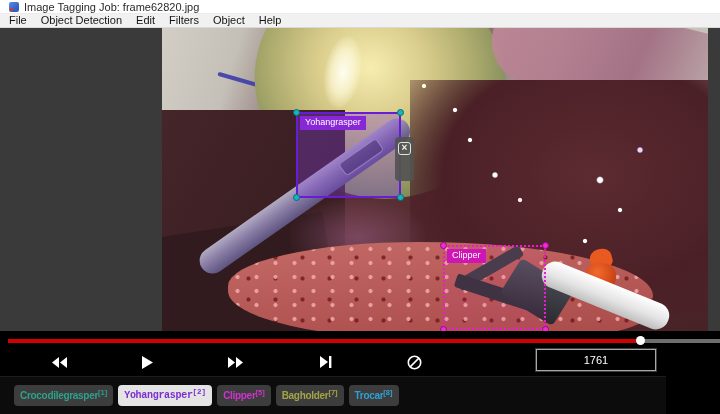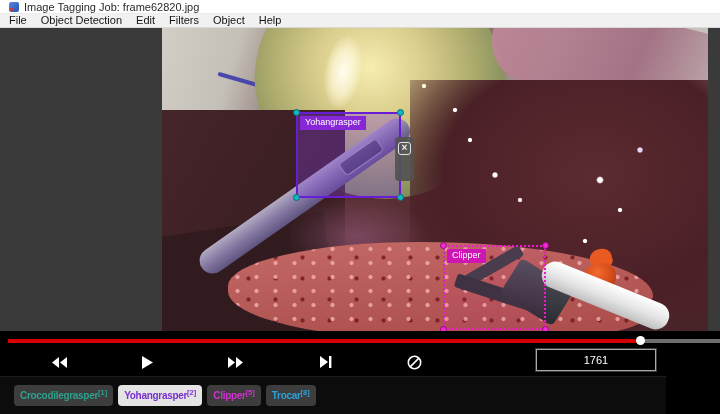--- a/index.html
+++ b/index.html
@@ -137,21 +137,21 @@
     font-size:11px;font-family:"Liberation Sans",sans-serif;
     border:1px solid #a9a9a9;box-shadow:0 0 0 1px #3c3c3c;}
   
   #classbar{position:absolute;top:376px;left:0;width:666px;height:38px;background:#0c0c0c;
     display:flex;align-items:center;padding-left:14px;box-sizing:border-box;gap:5px;
     border-top:1px solid #1d1d1d;}
   .class-btn{background:#3d3d3d;border:none;border-radius:4px;padding:4px 6px 5px;
     font-family:"Liberation Sans",sans-serif;font-size:10px;font-weight:bold;
     letter-spacing:-0.3px;line-height:1;white-space:nowrap;cursor:pointer;}
   .class-btn sup{font-size:7.5px;letter-spacing:0;}
-  .class-btn.selected{background:#e4e4e4;}
+  .class-btn.selected{background:#e4e4e4;font-family:Liberation Mono, monospace;}
 </style>
 </head>
 <body>
 
 <div id="titlebar">
   <span id="app-icon"></span>
   <span id="window-title">Image Tagging Job: frame62820.jpg</span>
 </div>
 
 <div id="menubar">
@@ -245,14 +245,15 @@
     </svg>
   </button>
 
   <input id="frame-input" value="1761" style="">
 </div>
 
 <div id="classbar">
     <button class="class-btn" style="color: rgb(47, 160, 141);"><span>Crocodilegrasper</span><sup>[1]</sup></button>
     <button class="class-btn selected" style="color: rgb(122, 47, 208);"><span>Yohangrasper</span><sup>[2]</sup></button>
     <button class="class-btn" style="color: rgb(207, 51, 207);"><span>Clipper</span><sup>[5]</sup></button>
+    <button class="class-btn" style="color: rgb(163, 163, 72);"><span>Bagholder</span><sup>[7]</sup></button>
     <button class="class-btn" style="color: rgb(47, 160, 212);"><span>Trocar</span><sup>[8]</sup></button>
   </div>
 
 </body></html>

